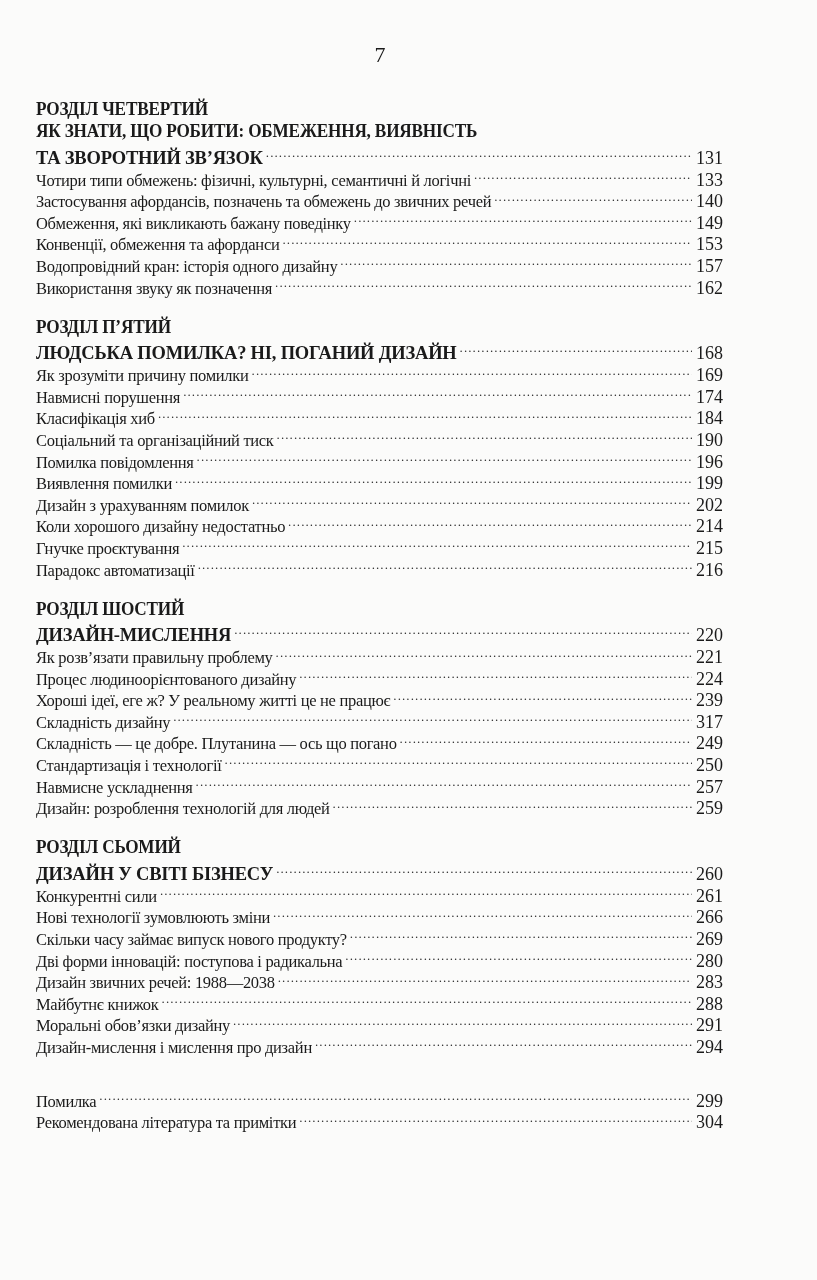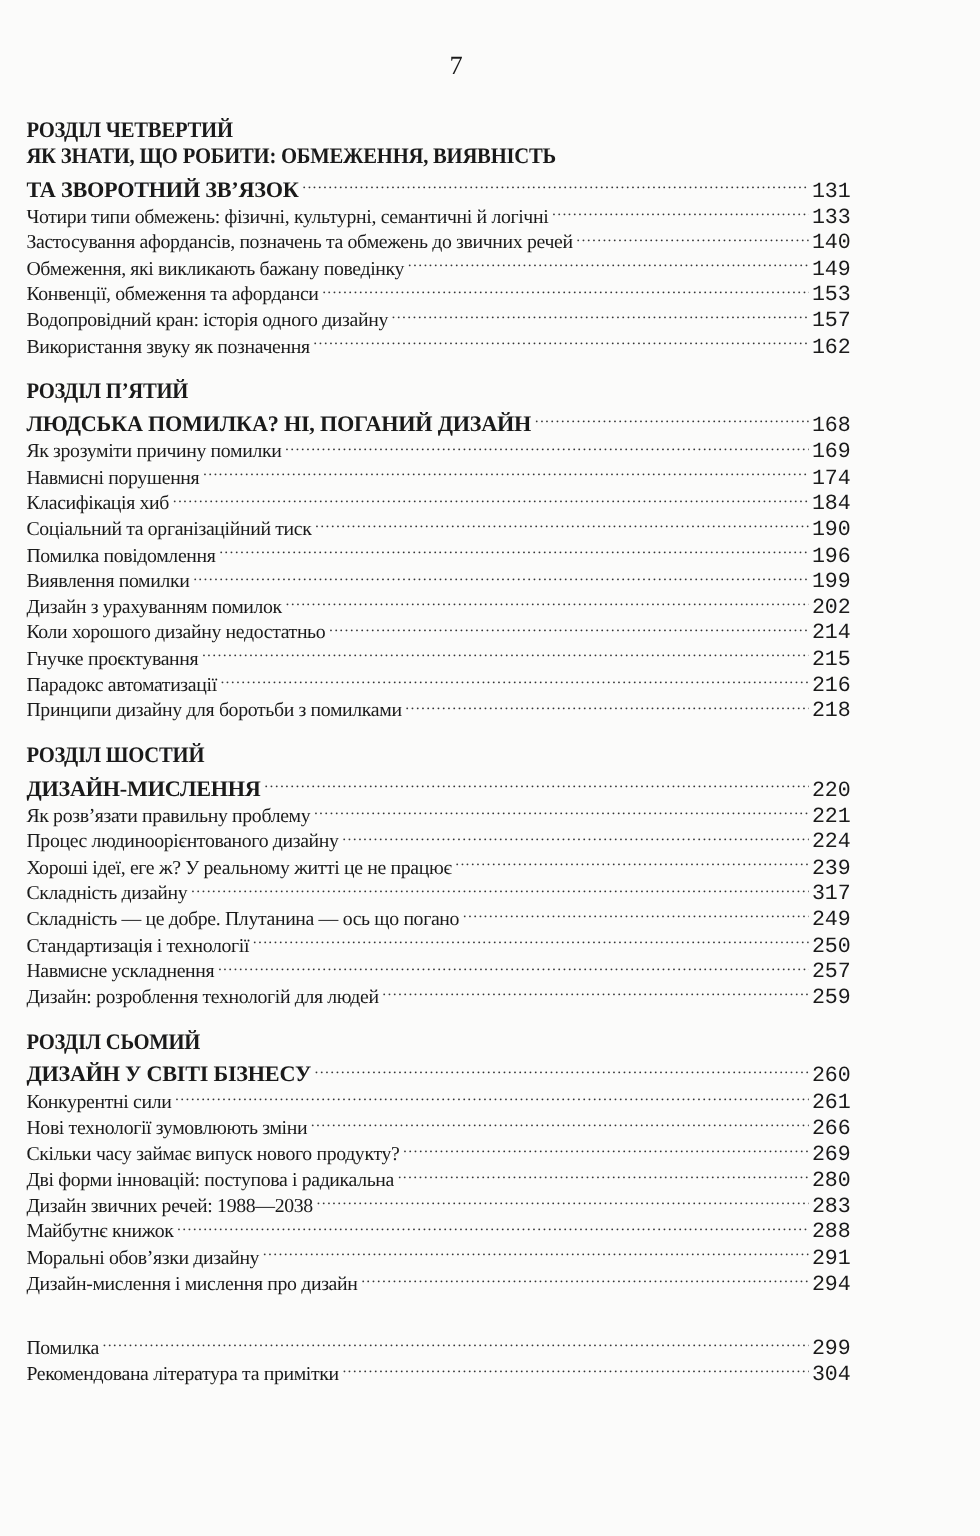--- a/index.html
+++ b/index.html
@@ -19,21 +19,21 @@
       position: absolute;
       left: 0;
       width: 760px;
       top: 42px;
       text-align: center;
       font-size: 22px;
       line-height: 26px;
     }
     .toc {
       position: absolute;
-      left: 22px;
+      left: 36px;
       top: 98px;
       width: 687px;
     }
     .chapter {
       margin-bottom: 22px;
     }
     .chapter-label,
     .chapter-title-line {
       font-family: "Liberation Serif", serif;
       font-weight: bold;
@@ -70,21 +70,21 @@
       font-style: normal;
       font-weight: normal;
       font-size: 13px;
       letter-spacing: 1.1px;
       color: #333;
       white-space: nowrap;
     }
     .row .page {
       flex: 0 0 auto;
       padding-left: 3px;
-      font-family: Liberation Mono, monospace;
+      font-family: Liberation Serif, serif;
       font-style: normal;
       font-weight: normal;
       font-size: 18px;
       min-width: 28px;
       text-align: right;
     }
     .row.chapter-row .text {
       font-weight: bold;
       font-size: 18.5px;
       letter-spacing: -0.2px;
@@ -198,25 +198,20 @@
     <div class="row section-row">
         <span class="text">Гнучке проєктування</span>
         <span class="leader"></span>
         <span class="page">215</span>
       </div>
     <div class="row section-row">
         <span class="text">Парадокс автоматизації</span>
         <span class="leader"></span>
         <span class="page">216</span>
       </div>
-    <div class="row section-row">
-        <span class="text">Принципи дизайну для боротьби з помилками</span>
-        <span class="leader"></span>
-        <span class="page">218</span>
-      </div>
   </div>
 
   <div class="chapter">
     <div class="chapter-label">РОЗДІЛ ШОСТИЙ</div>
     <div class="row chapter-row">
       <span class="text">ДИЗАЙН-МИСЛЕННЯ</span>
       <span class="leader"></span>
       <span class="page">220</span>
     </div>
     <div class="row section-row">

